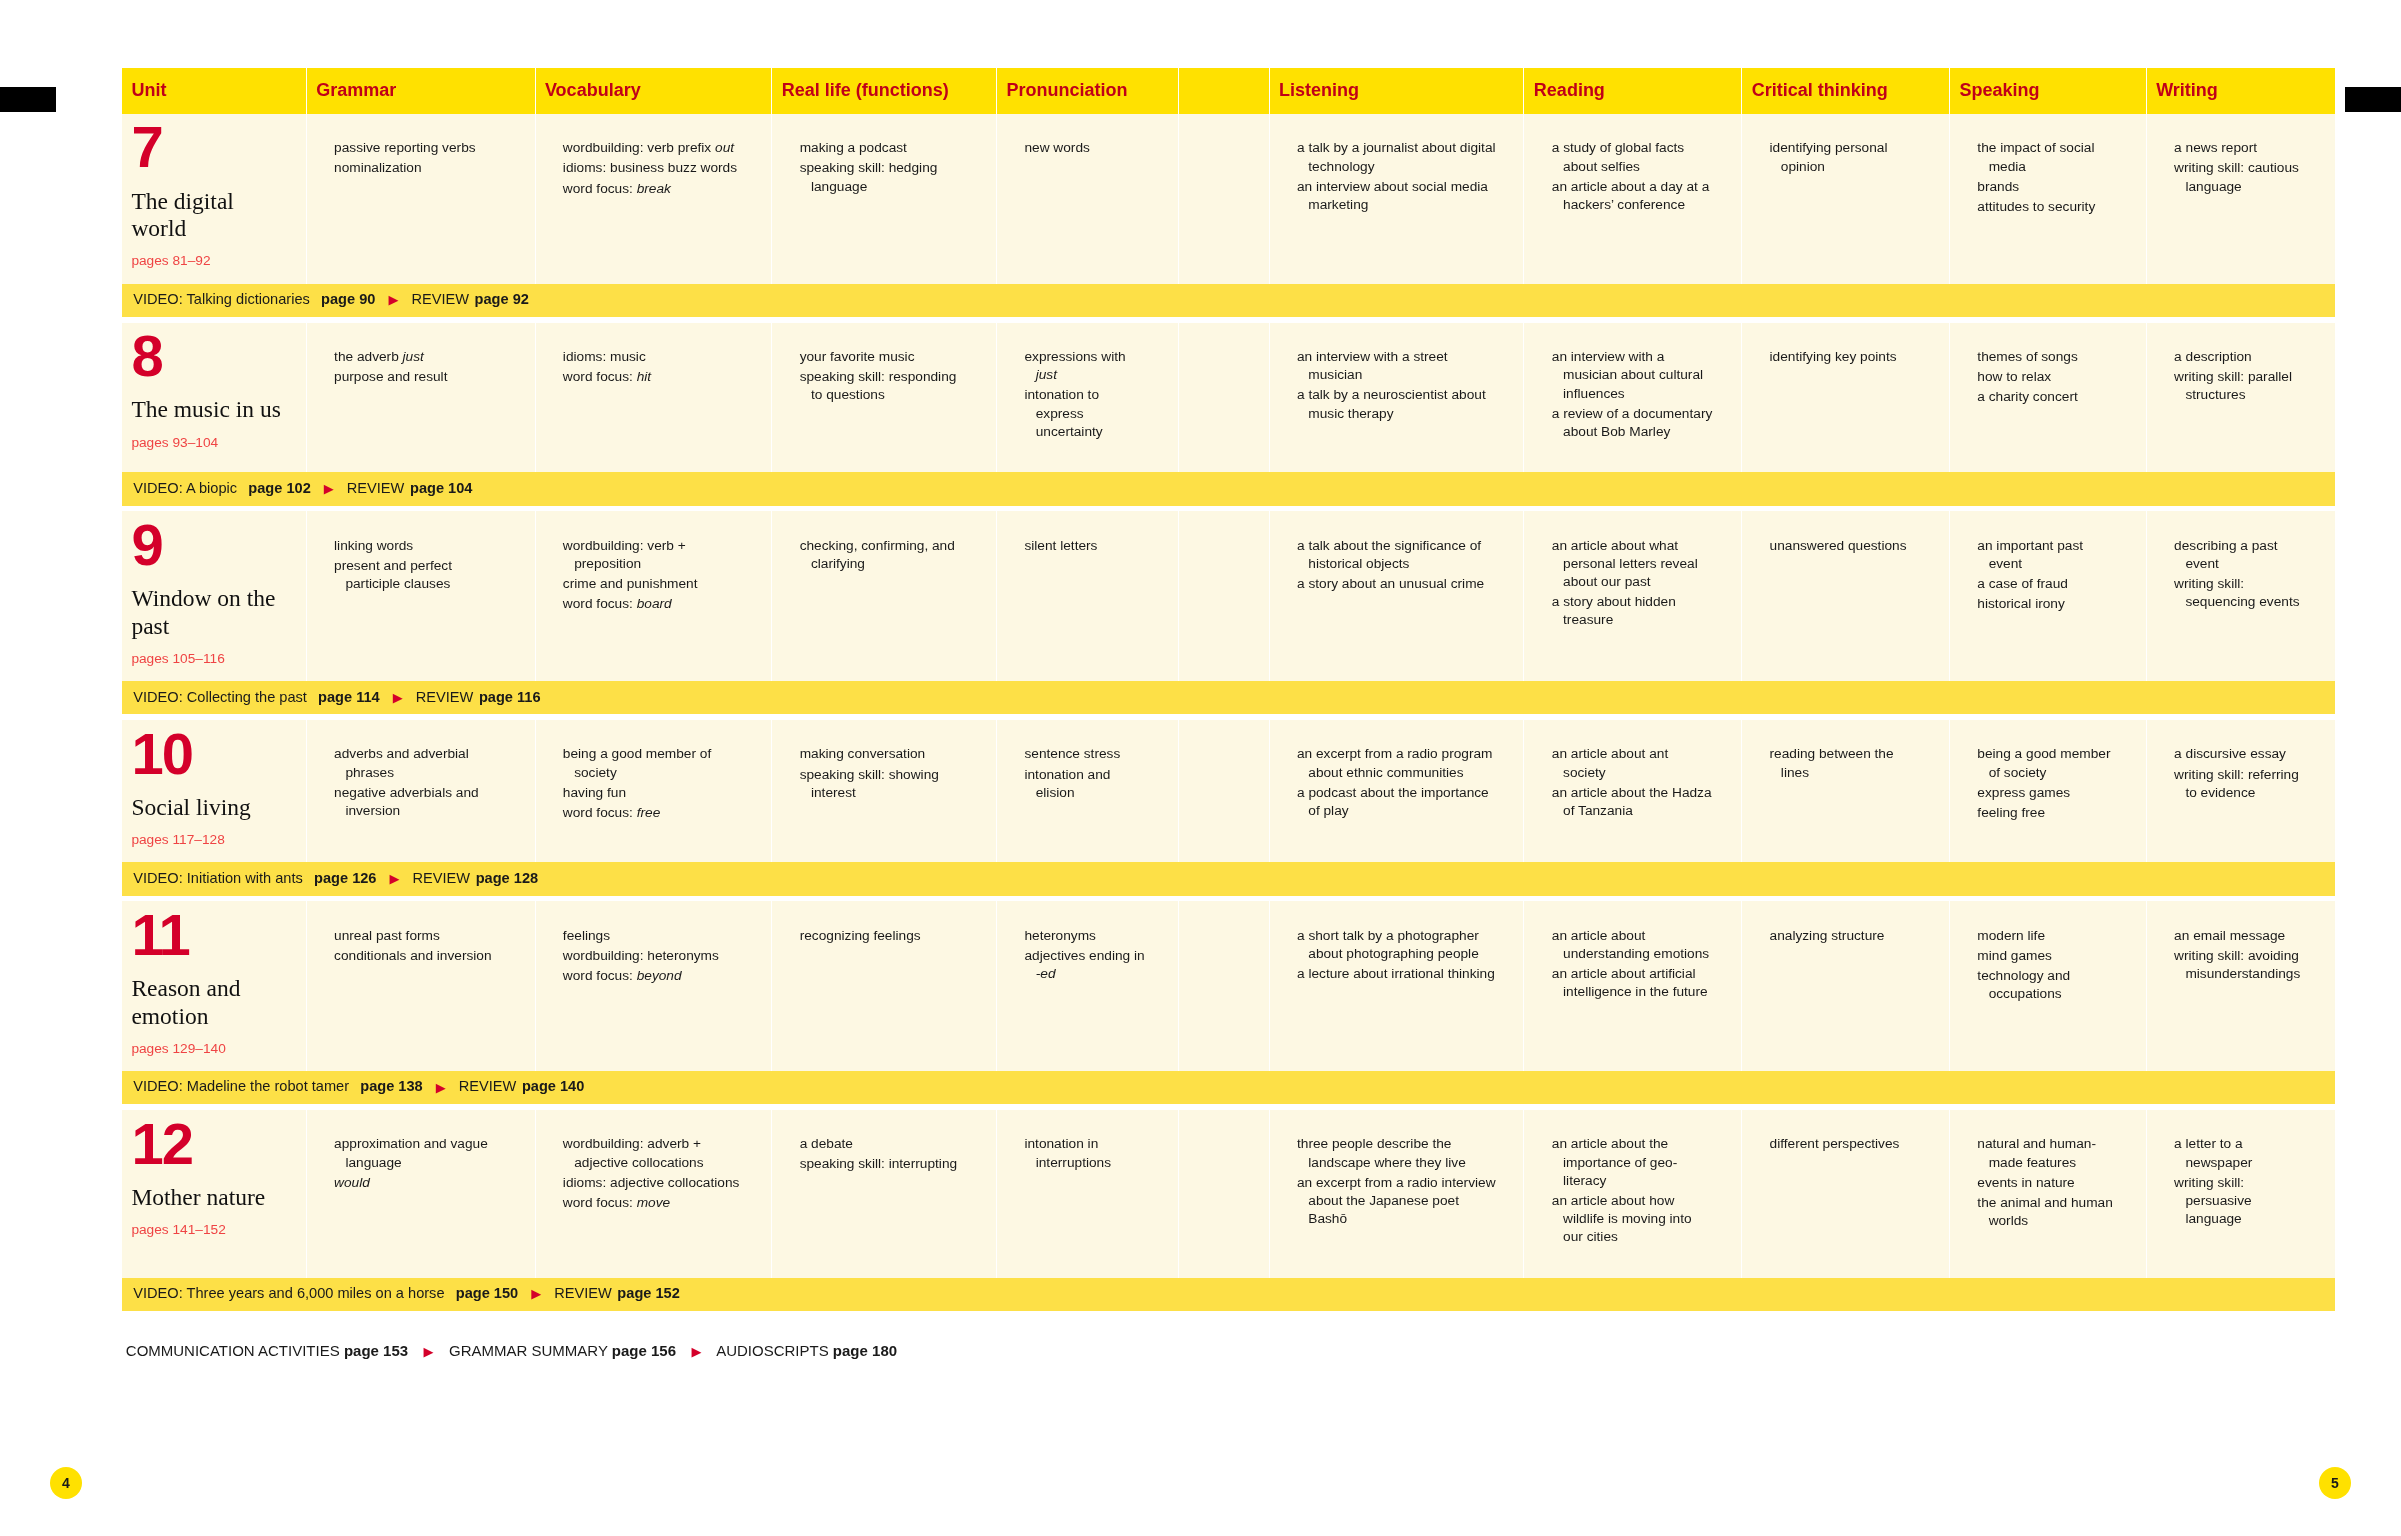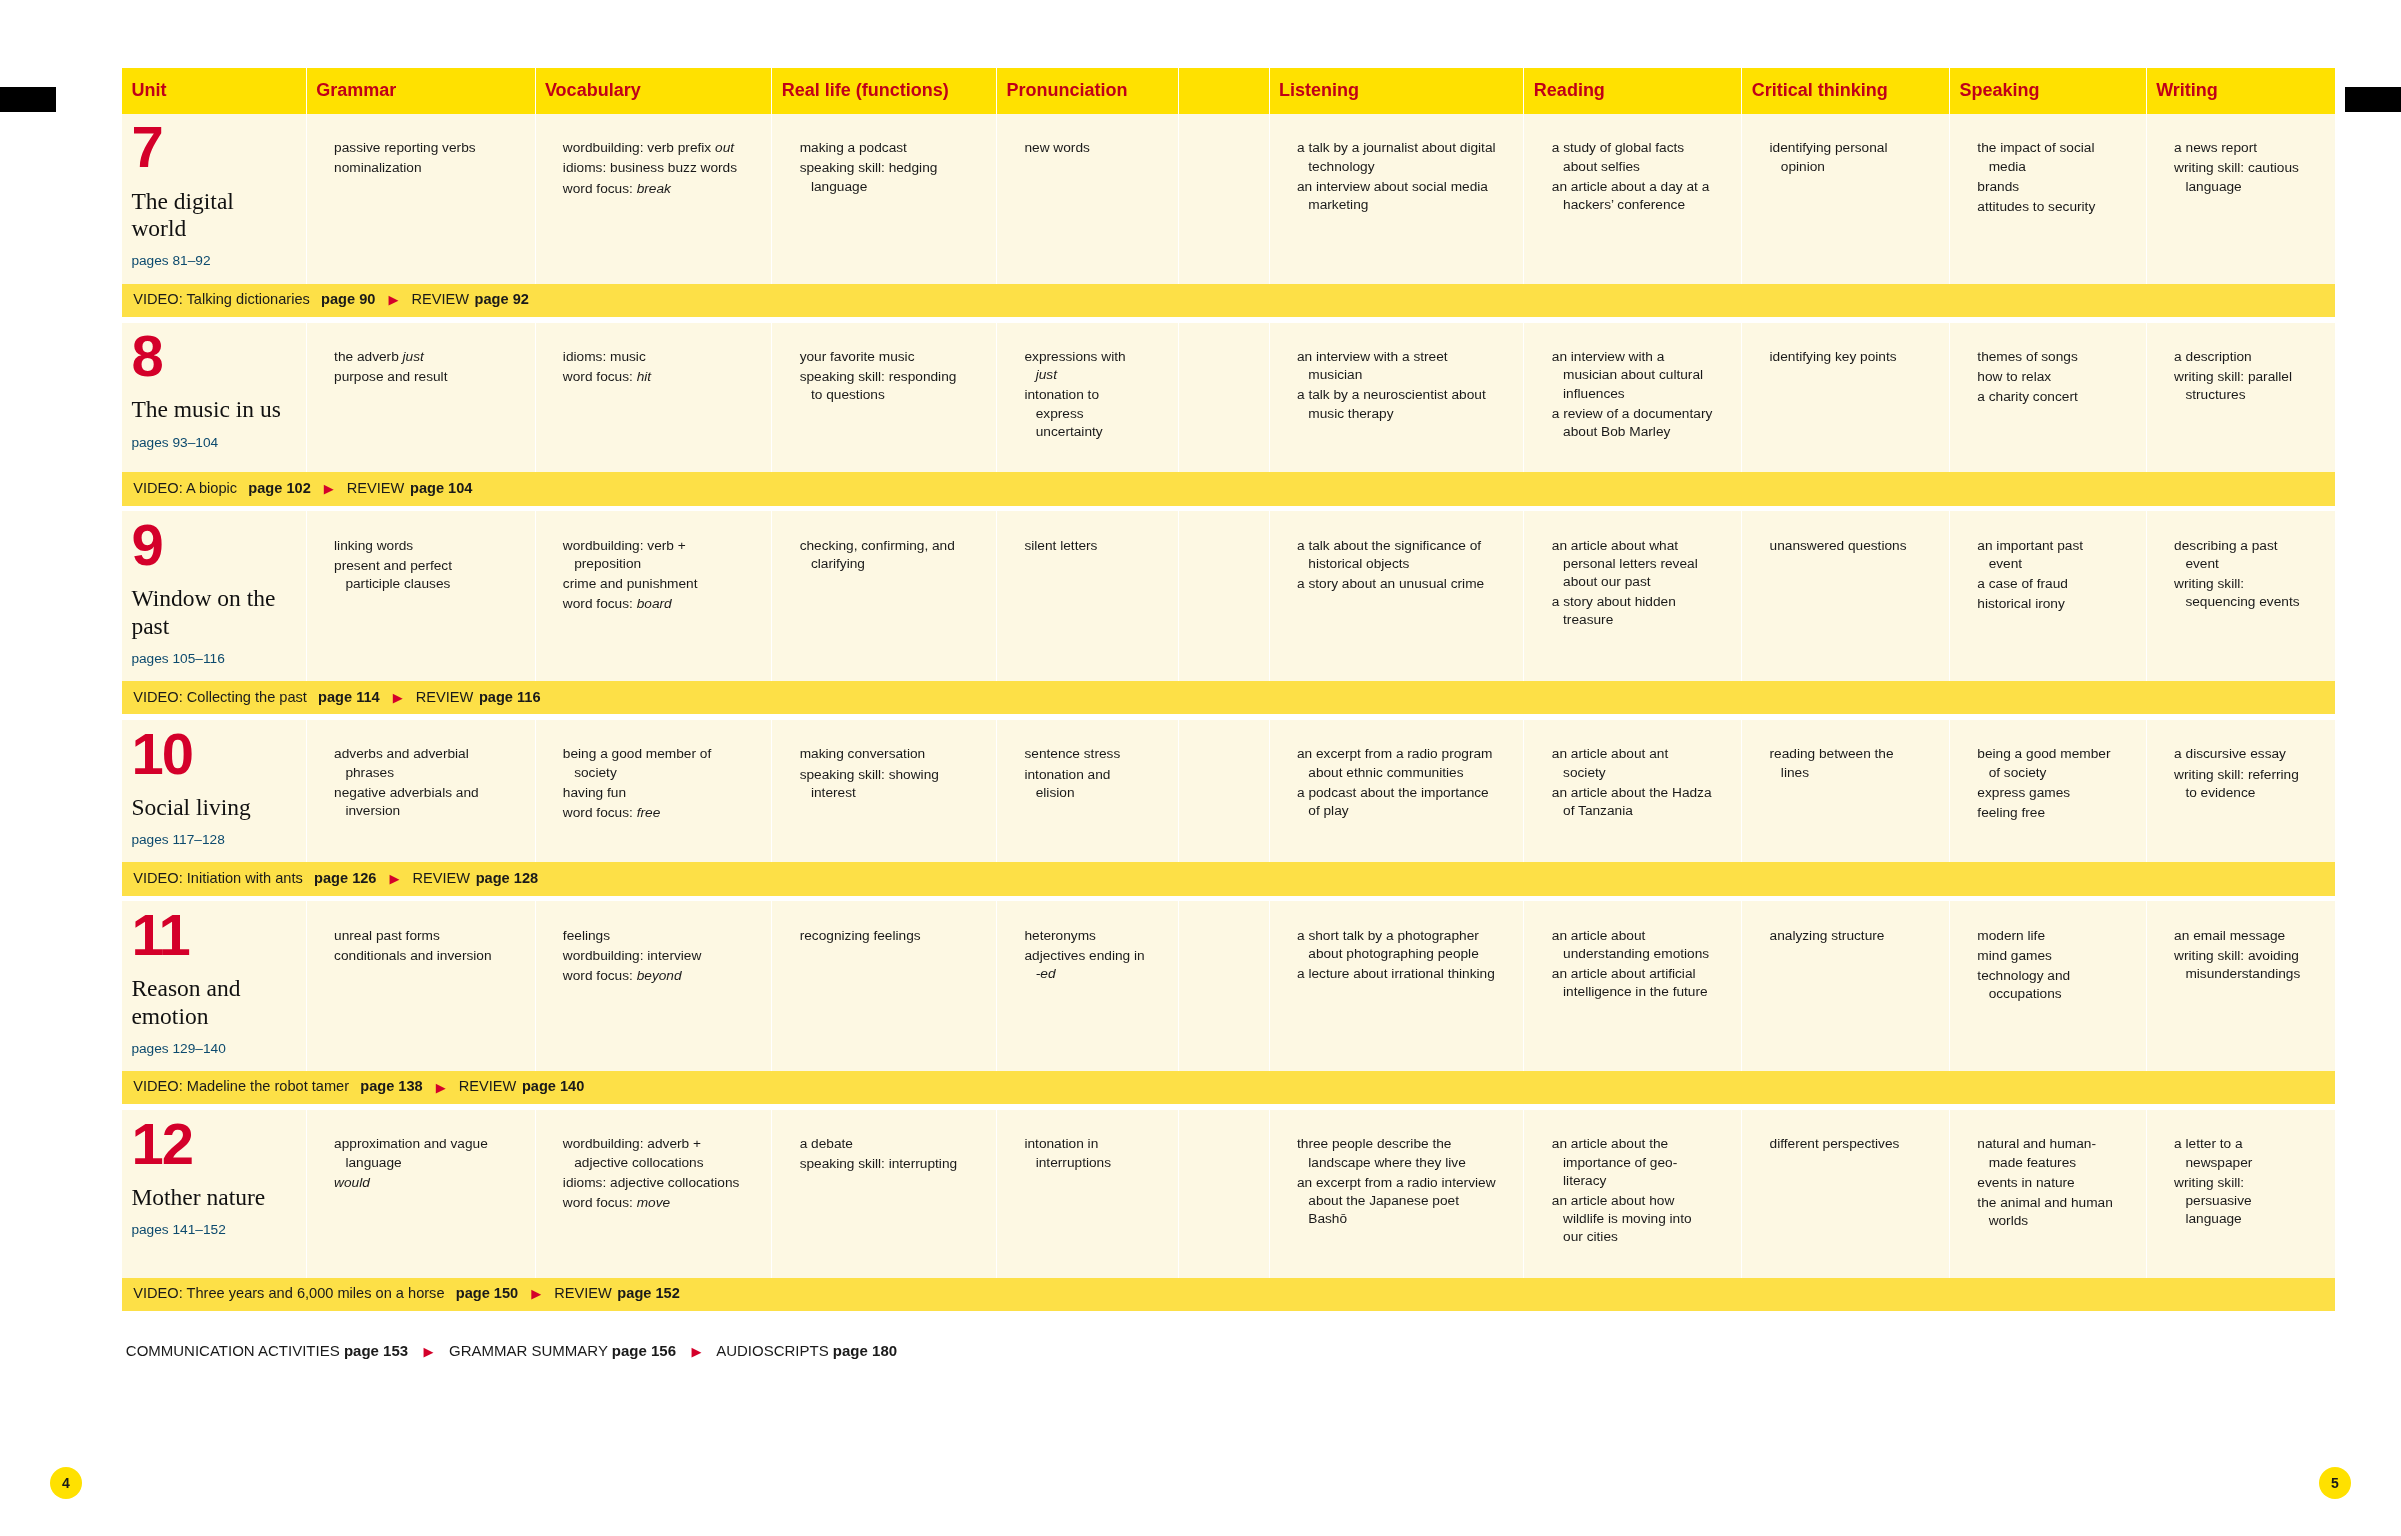--- a/index.html
+++ b/index.html
@@ -81,21 +81,21 @@
   }
   .unit-title {
     font-family: "Liberation Serif", serif;
     font-size: 23.5px;
     color: #111111;
     line-height: 1.18;
     margin-bottom: 5.6px;
   }
   .unit-pages {
     font-size: 13.7px;
-    color: #0c4a6e;
+    color: #ef4444;
     margin-top: 9.4px;
   }
 
   ul.cell-list {
     list-style: none;
     margin: 16px;
     padding: 0;
   }
   ul.cell-list li {
     margin: 0 0 1.9px 0;
@@ -486,21 +486,21 @@
           </td>
           <td>
             <ul class="cell-list">
               <li>unreal past forms</li>
               <li>conditionals and inversion</li>
             </ul>
           </td>
           <td>
             <ul class="cell-list">
               <li>feelings</li>
-              <li>wordbuilding: interview</li>
+              <li>wordbuilding: heteronyms</li>
               <li>word focus: <span class="it">beyond</span></li>
             </ul>
           </td>
           <td>
             <ul class="cell-list">
               <li>recognizing feelings</li>
             </ul>
           </td>
           <td>
             <ul class="cell-list">

